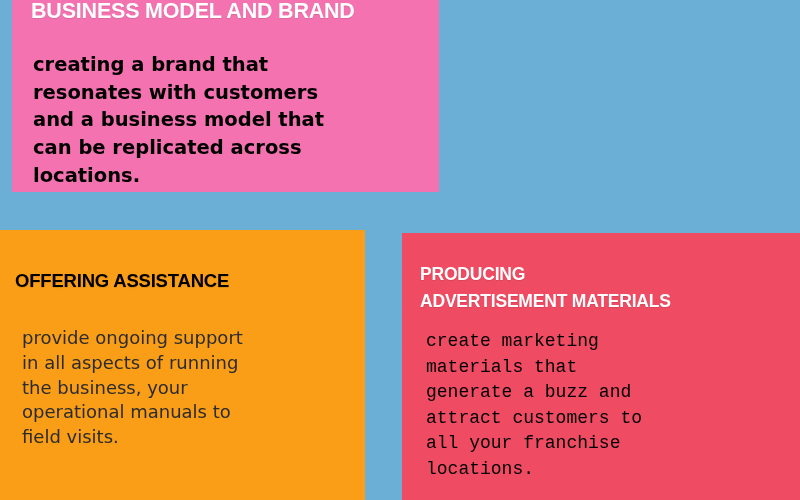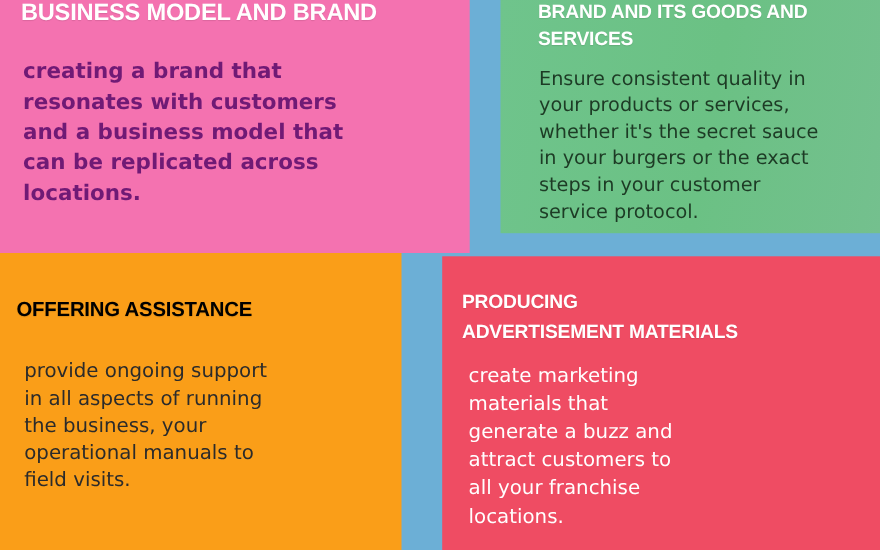--- a/index.html
+++ b/index.html
@@ -31,43 +31,43 @@
     white-space: pre-line;
   }
   .panel-body {
     font-family: "DejaVu Sans", sans-serif;
     margin: 0;
     white-space: pre-line;
   }
 
   
   #panel-business-model {
-    left: 0px;
+    left: 12px;
     top: 0px;
     width: 427px;
-    height: 230px;
+    height: 192px;
     background: #F472B0;
     padding-left: 44px;
   }
   #panel-business-model .panel-title {
     position: absolute;
     left: 19px;
     top: -2px;
     width: 390px;
     font-size: 21.5px;
   }
   #panel-business-model .panel-body {
     position: absolute;
     left: 21px;
     top: 51px;
     width: 330px;
     font-size: 19.5px;
     font-weight: bold;
     line-height: 1.42;
-    color: #701a75;
+    color: #000000;
   }
 
   
   #panel-brand-goods {
     left: 455px;
     top: 0px;
     width: 345px;
     height: 212px;
     background: linear-gradient(100deg, #6FC48C 0%, #6BC184 55%, #74C08E 100%);
   }
@@ -134,47 +134,38 @@
     line-height: 1.55;
   }
   #panel-producing-ads .panel-body {
     position: absolute;
     left: 24px;
     top: 96px;
     width: 290px;
     font-size: 18px;
     font-weight: normal;
     line-height: 1.42;
-    color: #ffffff;
+    color: #000000;
+    font-family: Liberation Mono, monospace;
   }
 </style>
 </head>
 <body>
 
 <div id="canvas">
 
   <section class="panel" id="panel-business-model">
     <h2 class="panel-title">BUSINESS MODEL AND BRAND</h2>
     <p class="panel-body">creating a brand that
 resonates with customers
 and a business model that
 can be replicated across
 locations.</p>
   </section>
 
-  <section class="panel" id="panel-brand-goods">
-    <h2 class="panel-title">BRAND AND ITS GOODS AND
-SERVICES</h2>
-    <p class="panel-body">Ensure consistent quality in
-your products or services,
-whether it's the secret sauce
-in your burgers or the exact
-steps in your customer
-service protocol.</p>
-  </section>
 
   <section class="panel" id="panel-offering-assistance">
     <h2 class="panel-title">OFFERING ASSISTANCE</h2>
     <p class="panel-body">provide ongoing support
 in all aspects of running
 the business, your
 operational manuals to
 field visits.</p>
   </section>
 

